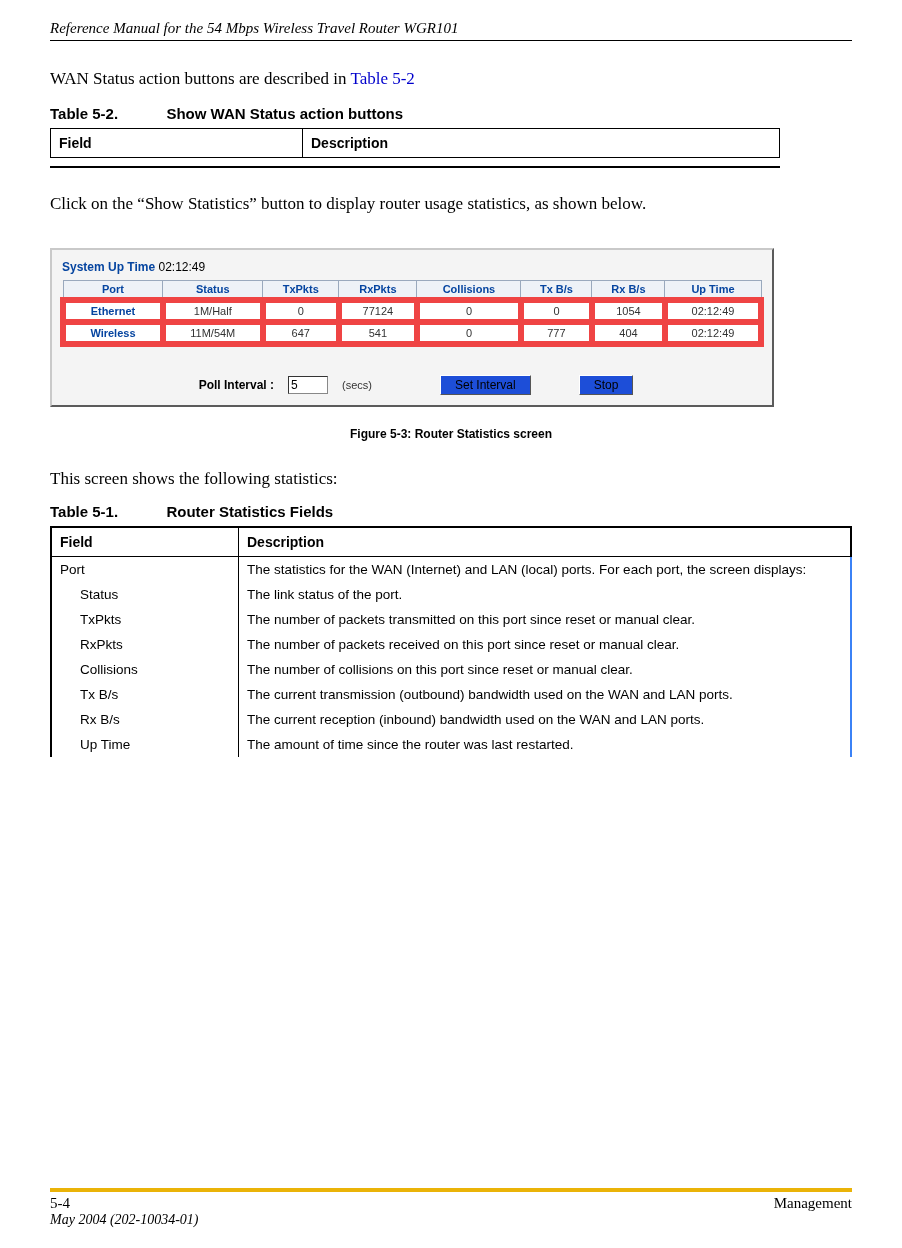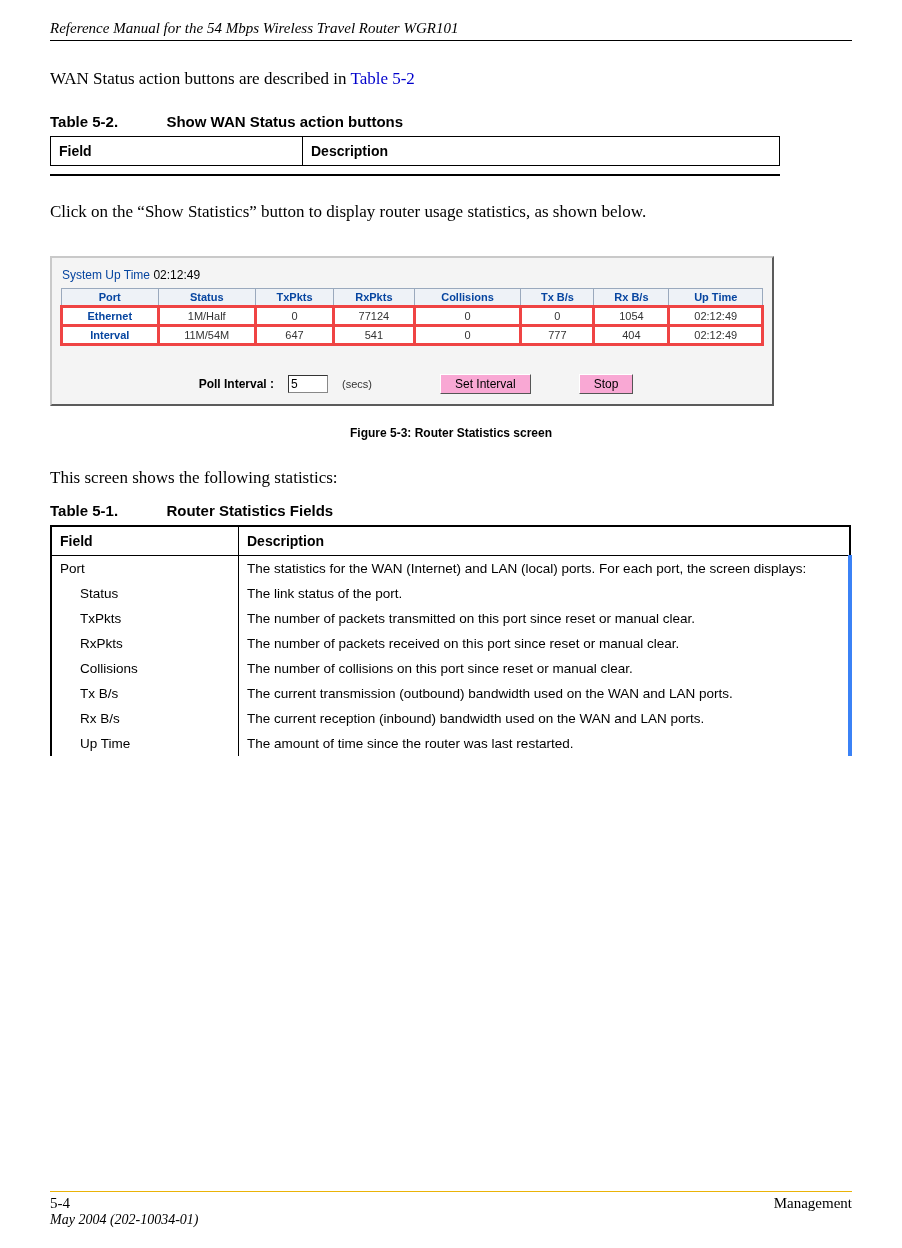--- a/index.html
+++ b/index.html
@@ -87,37 +87,37 @@
     color: #000;
     padding: 0;
   }
   .stats-inner {
     padding: 6px 8px 10px 8px;
   }
   .sysup {
     padding: 4px 0 6px 2px;
     font-size: 12px;
   }
-  .sysup .lbl { color: #0645a0; font-weight: normal; }
+  .sysup .lbl { color: #0645a0; font-weight: bold; }
   .stats-table {
     border-collapse: collapse;
     width: 100%;
     font-size: 12px;
   }
   .stats-table th {
     border: 1px solid #9aa9bd;
     background: #eef2f7;
     color: #0645a0;
     font-weight: bold;
     padding: 2px 4px;
     font-size: 11px;
     text-align: center;
   }
   .stats-table td {
-    border: 3px solid #ef4444;
+    border: 6px solid #ef4444;
     padding: 2px 4px;
     text-align: center;
     font-size: 11px;
     color: #333;
     background: #fff;
   }
   .stats-table td.port-link {
     color: #0645a0;
     font-weight: bold;
   }
@@ -142,21 +142,21 @@
     background: #fff;
     font-size: 12px;
     padding: 0 2px;
     box-sizing: border-box;
   }
   .btn-3d {
     border-top: 1px solid #fff;
     border-left: 1px solid #fff;
     border-right: 1px solid #555;
     border-bottom: 1px solid #555;
-    background: #f9a8d4;
+    background: #1d4ed8;
     font-size: 12px;
     padding: 2px 14px;
     cursor: pointer;
     font-family: Arial, Helvetica, sans-serif;
   }
   .secs {
     font-size: 11px;
     color: #333;
   }
   .fig-caption {
@@ -194,33 +194,33 @@
     font-family: Arial, Helvetica, sans-serif;
     font-size: 13.5px;
     padding: 5px 8px;
     vertical-align: top;
   }
   .table51 td.col-field {
     border-left: 2px solid #000;
     border-right: 1px solid #000;
   }
   .table51 td.col-desc {
-    border-right: 4px solid #3b82f6;
+    border-right: 2px solid #3b82f6;
   }
   .table51 td.indent {
     padding-left: 28px;
   }
   .footer {
     position: absolute;
     bottom: 20px;
     left: 50px;
     right: 50px;
   }
   .footer-line {
-    border-top: 1px solid #eab308;
+    border-top: 4px solid #eab308;
     padding-top: 3px;
     display: flex;
     justify-content: space-between;
     font-size: 15px;
   }
   .footer-center {
     text-align: left;
     font-style: italic;
     font-size: 14px;
     margin-top: 0px;
@@ -229,21 +229,21 @@
 </head>
 <body>
 
 <div class="page">
   <div class="header-line">Reference Manual for the 54 Mbps Wireless Travel Router WGR101</div>
 
   <p class="body-text">
     <span>WAN Status action buttons are described in </span><span class="link">Table 5-2</span>
   </p>
 
-  <div class="bold-sans" style="margin-top:24px; margin-bottom:6px;">
+  <div class="bold-sans" style="margin-top:16px; margin-bottom:6px;">
     <span>Table 5-2.</span>
     <span style="display:inline-block; width:40px;"></span>
     <span>Show WAN Status action buttons</span>
   </div>
 
   <table class="table52">
     <tbody>
         <tr>
       <th>Field</th>
       <th>Description</th>
@@ -279,21 +279,21 @@
                 <td class="port-link">Ethernet</td>
                 <td>1M/Half</td>
                 <td>0</td>
                 <td>77124</td>
                 <td>0</td>
                 <td>0</td>
                 <td>1054</td>
                 <td>02:12:49</td>
               </tr>
               <tr>
-                <td class="port-link">Interval</td>
+                <td class="port-link">Wireless</td>
                 <td>11M/54M</td>
                 <td>647</td>
                 <td>541</td>
                 <td>0</td>
                 <td>777</td>
                 <td>404</td>
                 <td>02:12:49</td>
               </tr>
             </tbody>
         </table>

